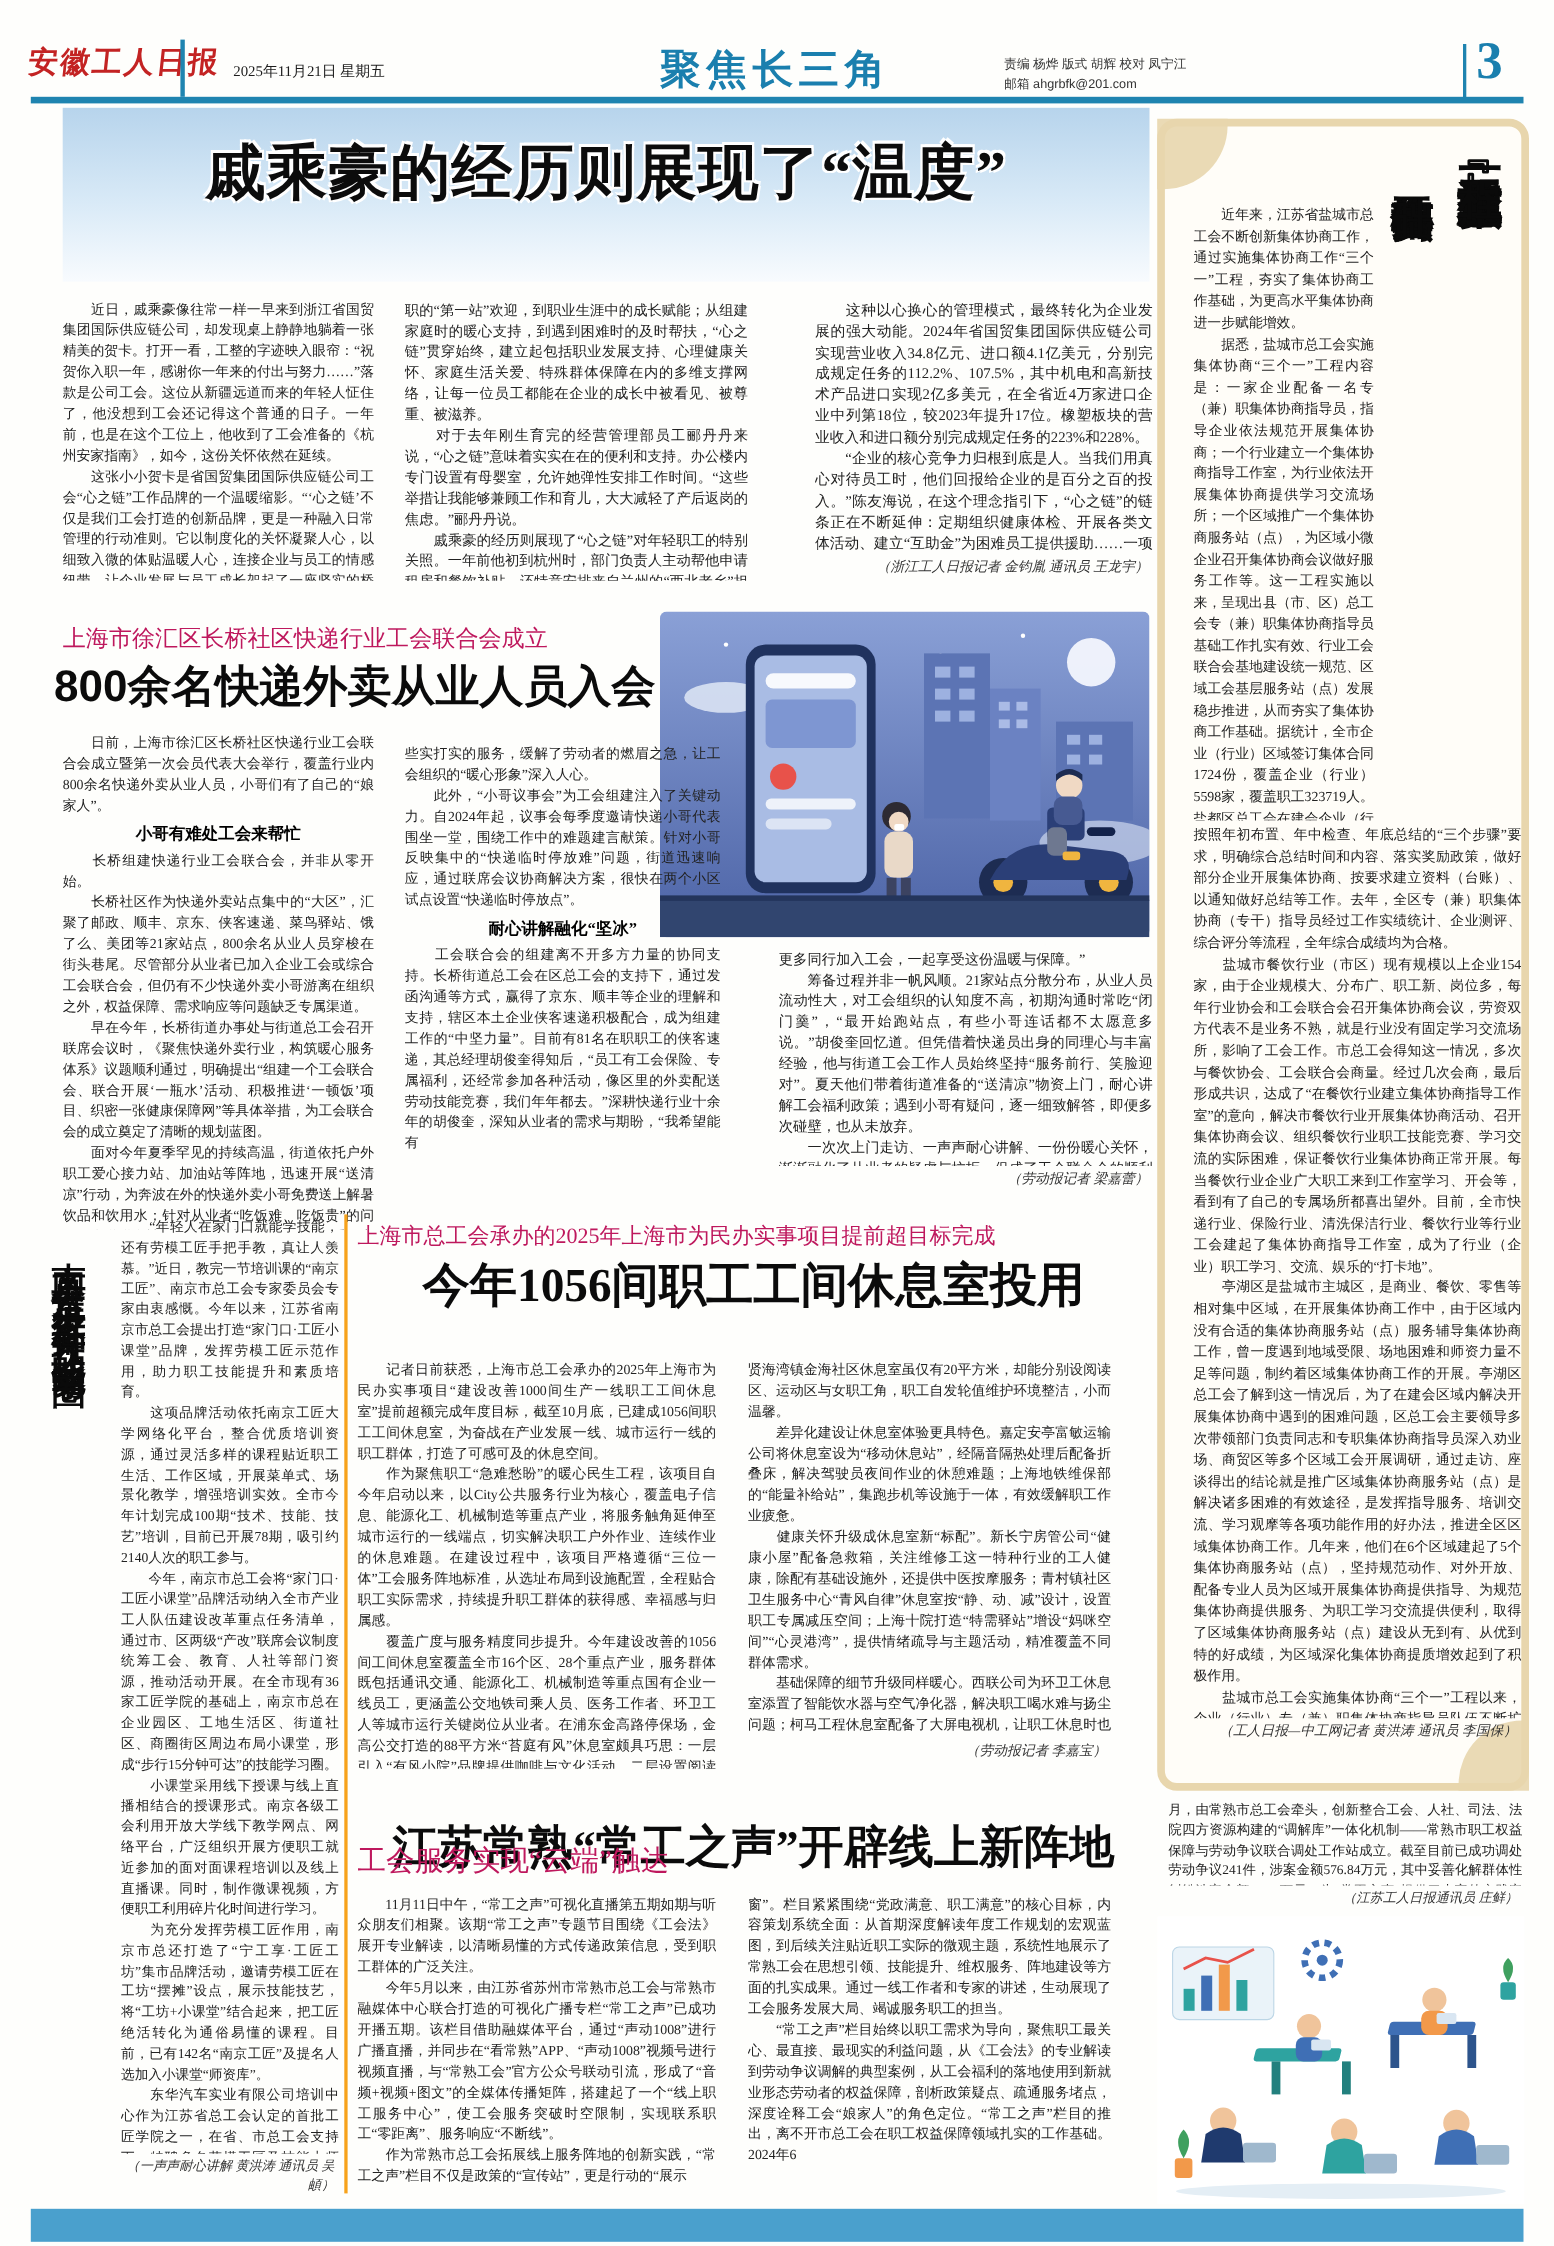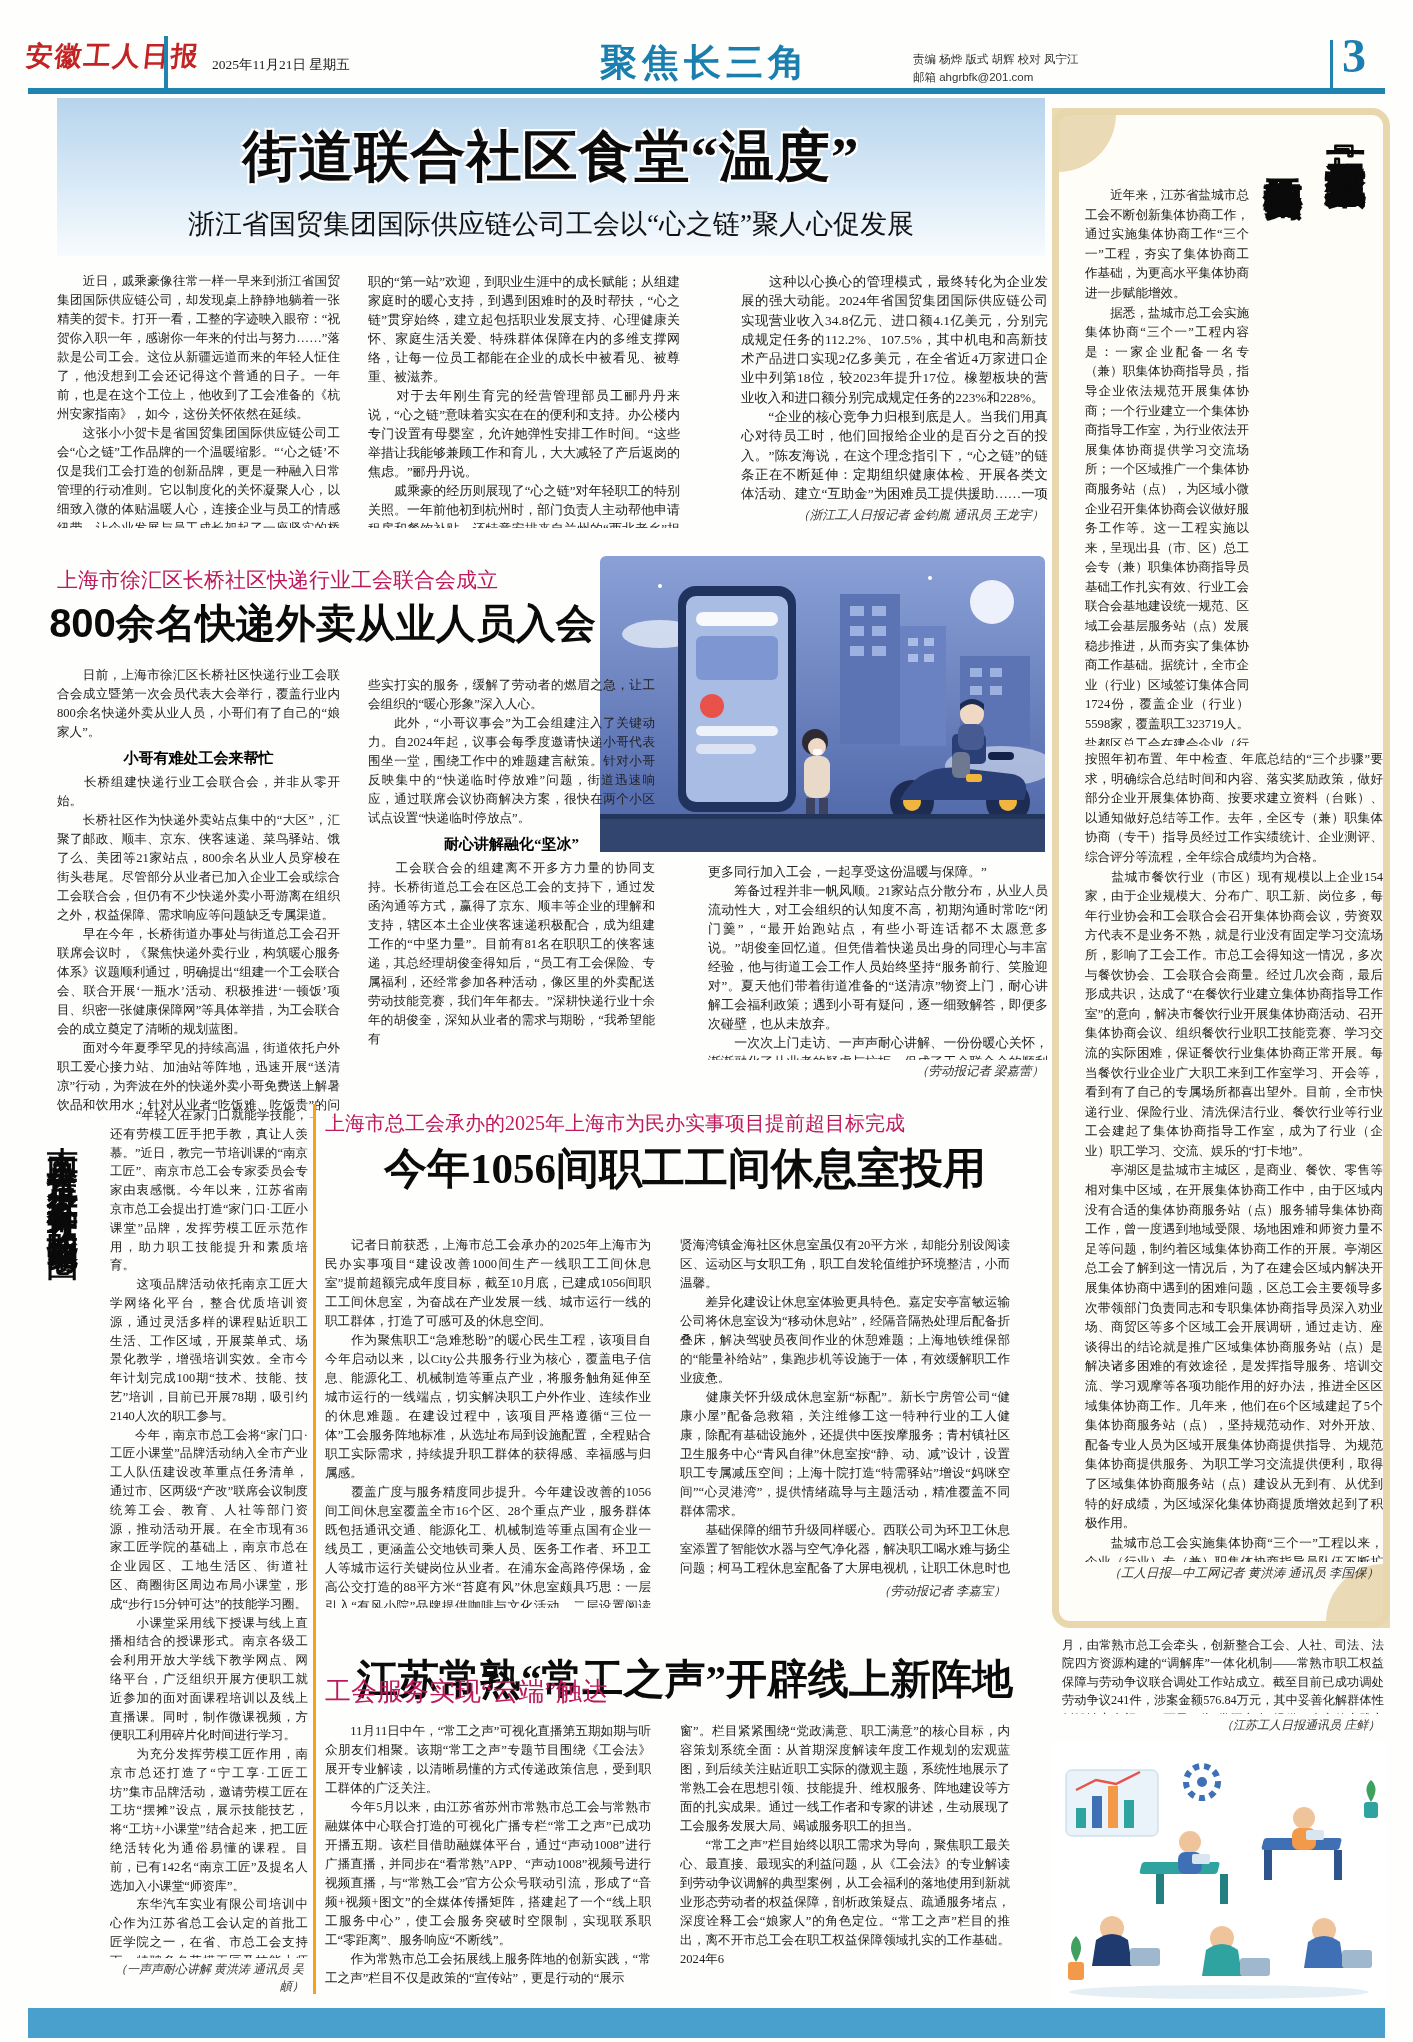--- a/index.html
+++ b/index.html
@@ -45,22 +45,21 @@
   <div class="abs blue hei" style="left:600px;top:38px;width:300px;text-align:left;font-size:37px;font-weight:bold;letter-spacing:5px;">聚焦长三角</div>
   <div class="abs hei" style="left:913px;top:50px;font-size:11.5px;line-height:18px;color:#333;">
     <div>责编  杨烨  版式  胡辉  校对  凤宁江</div>
     <div>邮箱  ahgrbfk@201.com</div>
   </div>
   <div class="abs vrule" style="left:1330px;top:40px;width:2.5px;height:50px;"></div>
   <div class="abs blue" style="left:1342px;top:28px;font-size:48px;font-weight:bold;">3</div>
   <div class="abs vrule" style="left:28px;top:88px;width:1357px;height:6px;"></div>
 
   <div id="a1banner" class="abs" style="left:57px;top:98px;width:988px;height:158px;">
-    <div id="a1title" style="padding-top:22px;">街道联合社区食堂“温度”</div>
-    <div id="a1sub">浙江省国贸集团国际供应链公司工会以“心之链”聚人心促发展</div>
+    <div id="a1title" style="padding-top:22px;">戚乘豪的经历则展现了“温度”</div>
   </div>
   <div class="abs col" style="left:57px;top:272px;width:283px;height:256px;">　　近日，戚乘豪像往常一样一早来到浙江省国贸集团国际供应链公司，却发现桌上静静地躺着一张精美的贺卡。打开一看，工整的字迹映入眼帘：“祝贺你入职一年，感谢你一年来的付出与努力……”落款是公司工会。这位从新疆远道而来的年轻人怔住了，他没想到工会还记得这个普通的日子。一年前，也是在这个工位上，他收到了工会准备的《杭州安家指南》，如今，这份关怀依然在延续。
 　　这张小小贺卡是省国贸集团国际供应链公司工会“心之链”工作品牌的一个温暖缩影。“‘心之链’不仅是我们工会打造的创新品牌，更是一种融入日常管理的行动准则。它以制度化的关怀凝聚人心，以细致入微的体贴温暖人心，连接企业与员工的情感纽带，让企业发展与员工成长架起了一座坚实的桥梁。”公司工会主席陈友海介绍，工会围绕员工职业发展的关键节点，开展全方位关怀，将温情融入制度，让关爱渗透日常。从新员工入</div>
   <div class="abs col" style="left:368px;top:272px;width:312px;height:256px;font-size:13px;">职的“第一站”欢迎，到职业生涯中的成长赋能；从组建家庭时的暖心支持，到遇到困难时的及时帮扶，“心之链”贯穿始终，建立起包括职业发展支持、心理健康关怀、家庭生活关爱、特殊群体保障在内的多维支撑网络，让每一位员工都能在企业的成长中被看见、被尊重、被滋养。
 　　对于去年刚生育完的经营管理部员工郦丹丹来说，“心之链”意味着实实在在的便利和支持。办公楼内专门设置有母婴室，允许她弹性安排工作时间。“这些举措让我能够兼顾工作和育儿，大大减轻了产后返岗的焦虑。”郦丹丹说。
 　　戚乘豪的经历则展现了“心之链”对年轻职工的特别关照。一年前他初到杭州时，部门负责人主动帮他申请租房和餐饮补贴，还特意安排来自兰州的“西北老乡”担任导师。如今，这张周年贺卡更让他感受到持续的温暖。“平日里，我也会主动帮助新同事熟悉环境，将这份温暖传递下去。”戚乘豪说。</div>
   <div class="abs" style="left:708px;top:272px;width:340px;height:256px;overflow:hidden;">
     <div class="col" style="height:232px;font-size:13.4px;line-height:19.3px;margin-left:33px;">　　这种以心换心的管理模式，最终转化为企业发展的强大动能。2024年省国贸集团国际供应链公司实现营业收入34.8亿元、进口额4.1亿美元，分别完成规定任务的112.2%、107.5%，其中机电和高新技术产品进口实现2亿多美元，在全省近4万家进口企业中列第18位，较2023年提升17位。橡塑板块的营业收入和进口额分别完成规定任务的223%和228%。
 　　“企业的核心竞争力归根到底是人。当我们用真心对待员工时，他们回报给企业的是百分之百的投入。”陈友海说，在这个理念指引下，“心之链”的链条正在不断延伸：定期组织健康体检、开展各类文体活动、建立“互助金”为困难员工提供援助……一项项温暖之举编织着企业与员工共同成长的美好未来，见证着一个个温暖瞬间如何汇聚成推动企业高质量发展的磅礴力量。</div>
     <div class="byline">（浙江工人日报记者 金钧胤 通讯员 王龙宇）</div>

